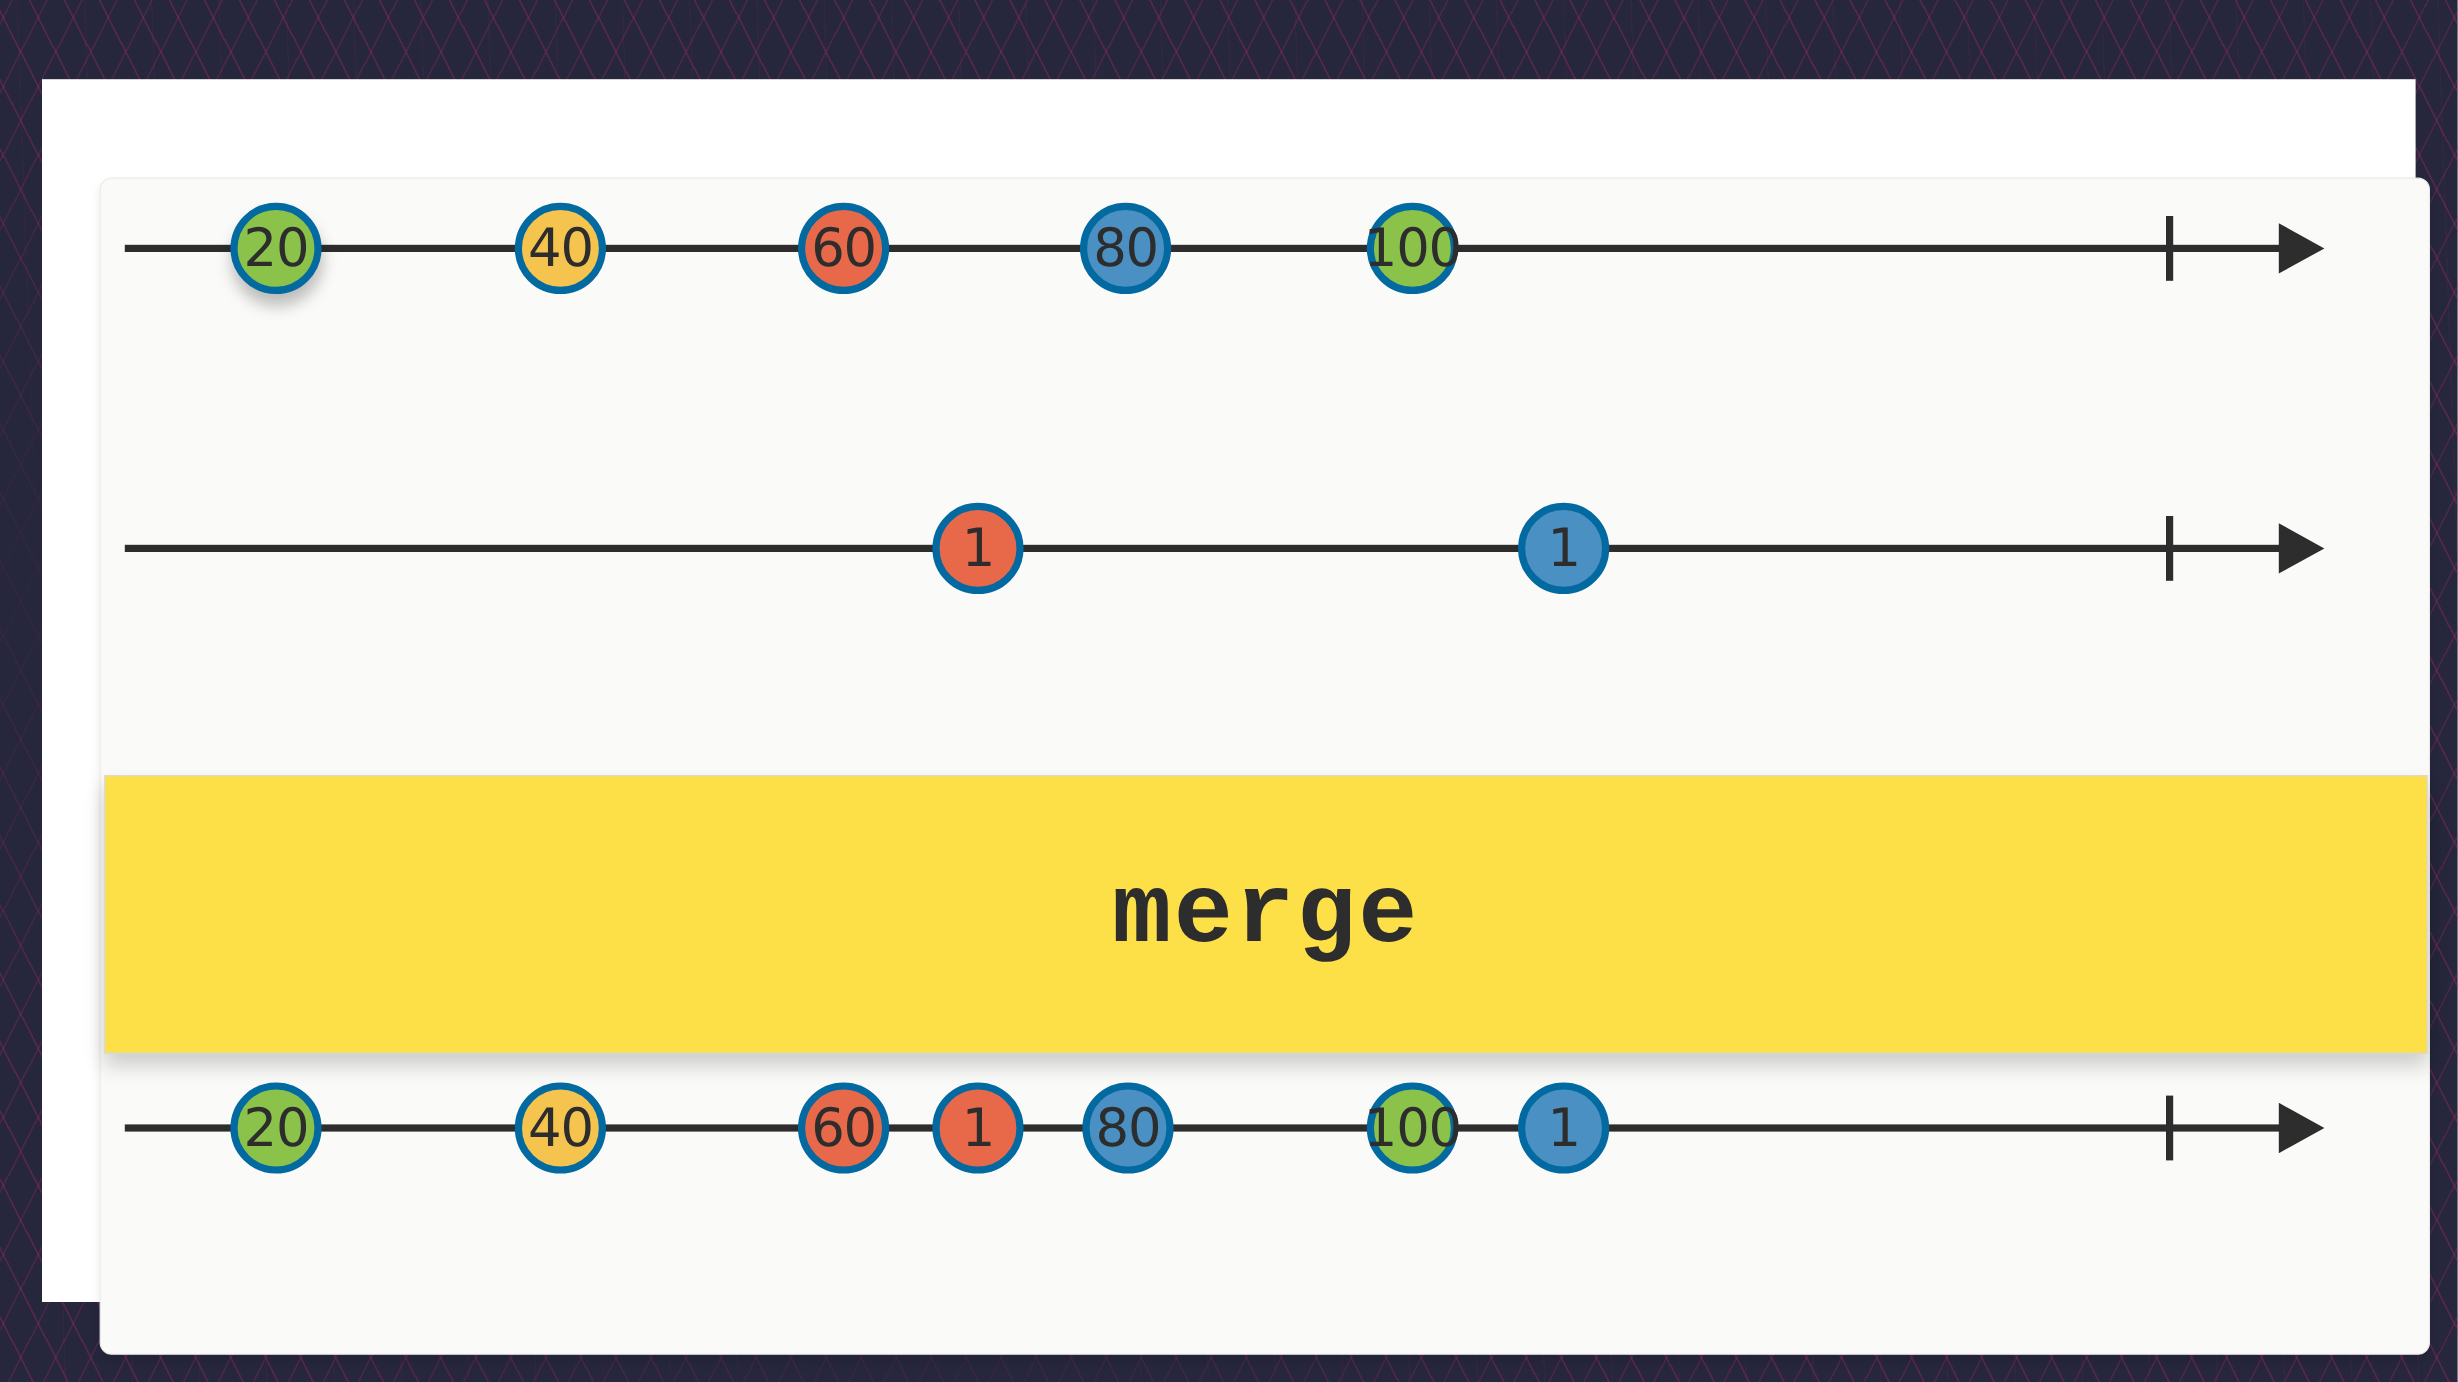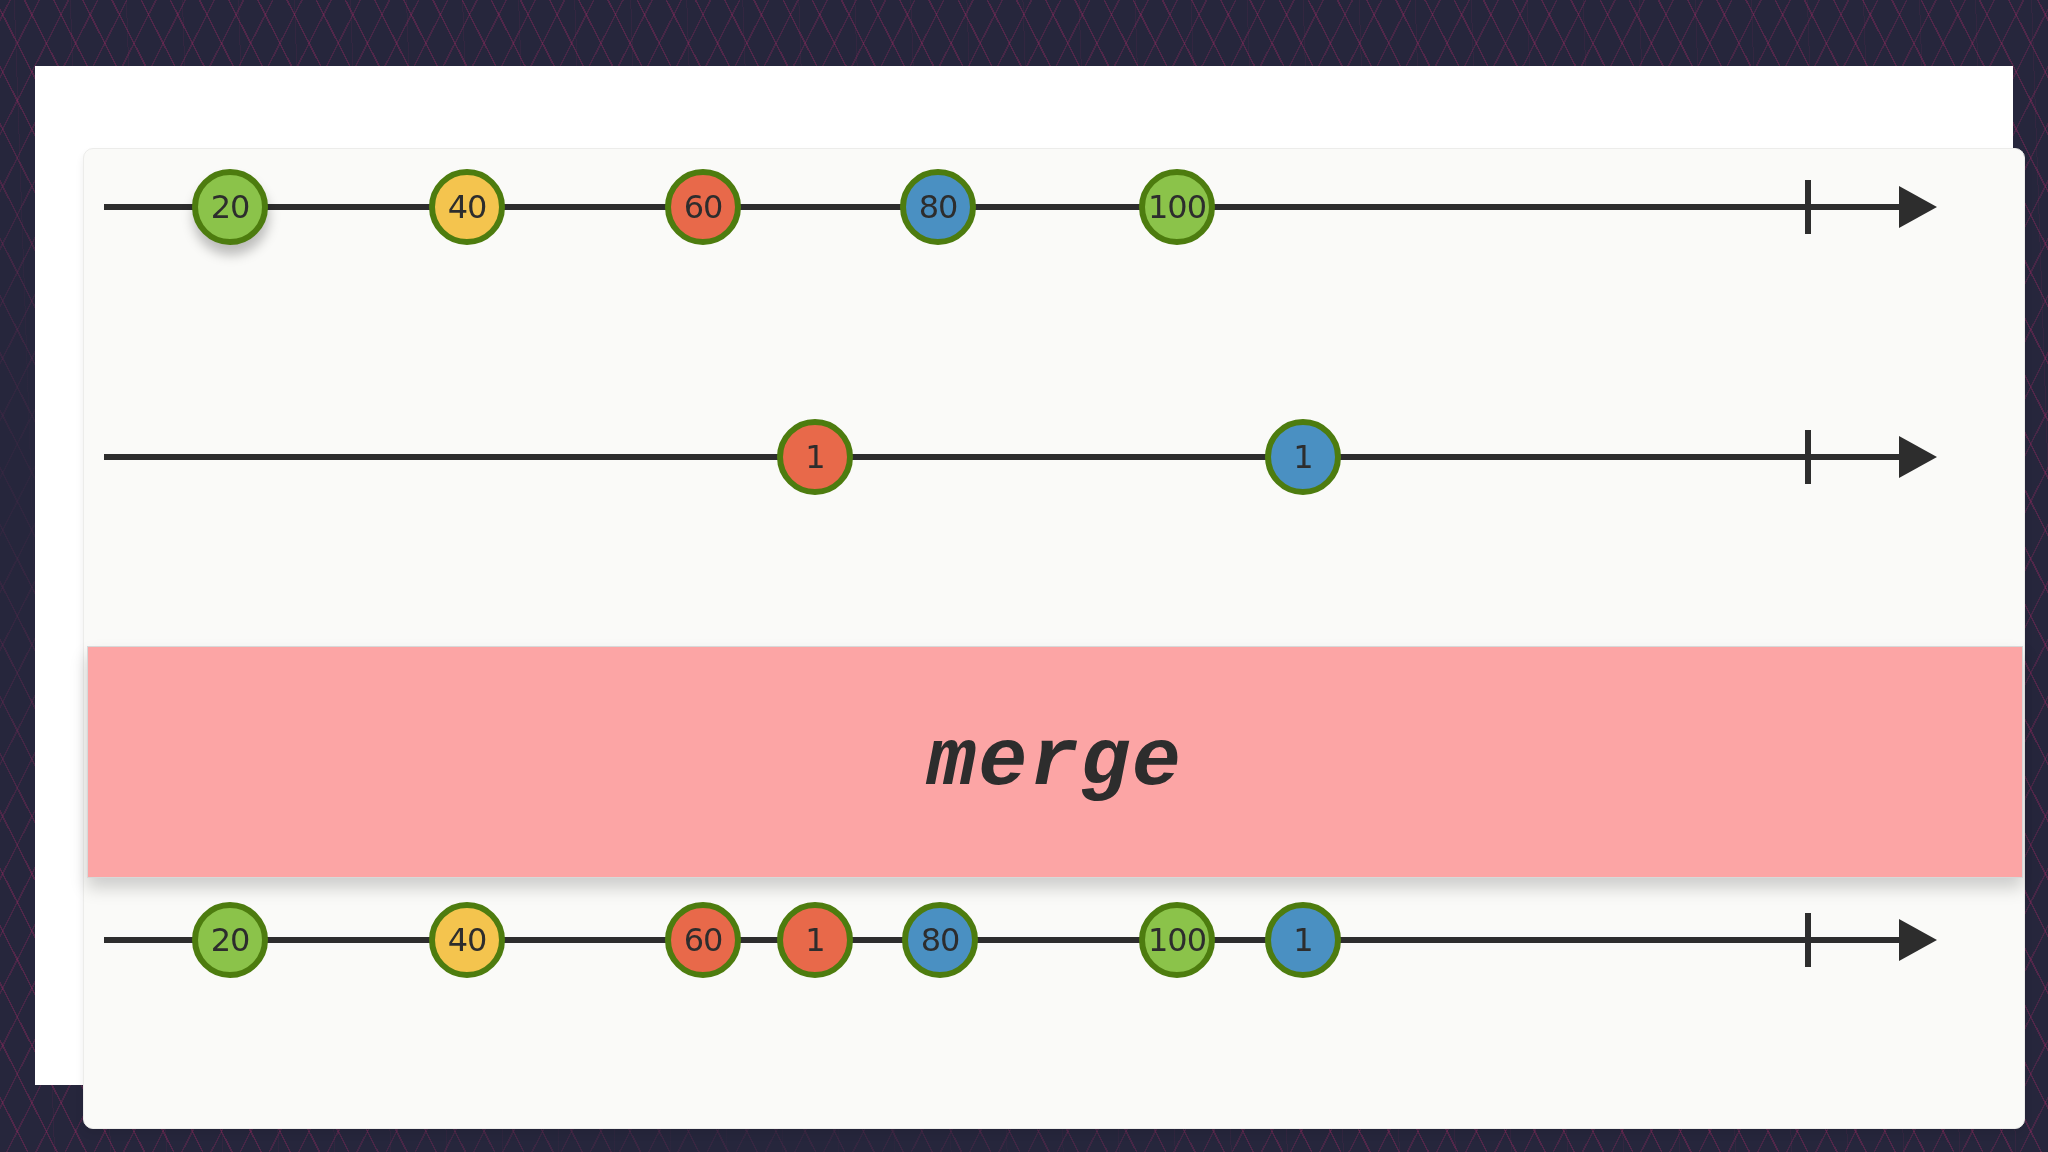--- a/index.html
+++ b/index.html
@@ -30,27 +30,26 @@
     background: #fafaf8;
     border: 1px solid #ececea;
     border-radius: 10px;
     box-shadow: 0 5px 9px rgba(0,0,0,0.07);
     box-sizing: border-box;
     z-index: 1;
   }
   .operator-box {
     position: absolute; left: 52px; top: 580px;
     width: 1936px; height: 232px;
-    background: #fca5a5;
+    background: #fde047;
     border: 1px solid #d8d8d8;
     box-shadow: 0 10px 16px rgba(0,0,0,0.18);
     box-sizing: border-box;
     display: flex; align-items: center; justify-content: center;
     z-index: 2;
-    font-style: italic;
   }
   .operator-label {
     font-family: "Liberation Mono", "DejaVu Sans Mono", monospace;
     font-weight: bold;
     font-size: 82px;
     color: #2d2d2d;
     letter-spacing: 2px;
   }
   .timeline {
     position: absolute; left: 0;
@@ -69,24 +68,24 @@
     position: absolute; top: 29px;
     width: 0; height: 0;
     border-top: 21px solid transparent;
     border-bottom: 21px solid transparent;
     border-left: 38px solid #2d2d2d;
   }
   .marble {
     position: absolute; top: 12px;
     width: 76px; height: 76px;
     box-sizing: border-box;
-    border: 6px solid #4d7c0f;
+    border: 6px solid #0369a1;
     border-radius: 50%;
     display: flex; align-items: center; justify-content: center;
-    font-size: 32px;
+    font-size: 44px;
     letter-spacing: -1px;
     color: #2d2d2d;
   }
   .marble.shadowed { box-shadow: 1px 10px 12px rgba(0,0,0,0.25); }
 </style>
 </head>
 <body>
 
 <div class="bg-pattern"></div>
 

